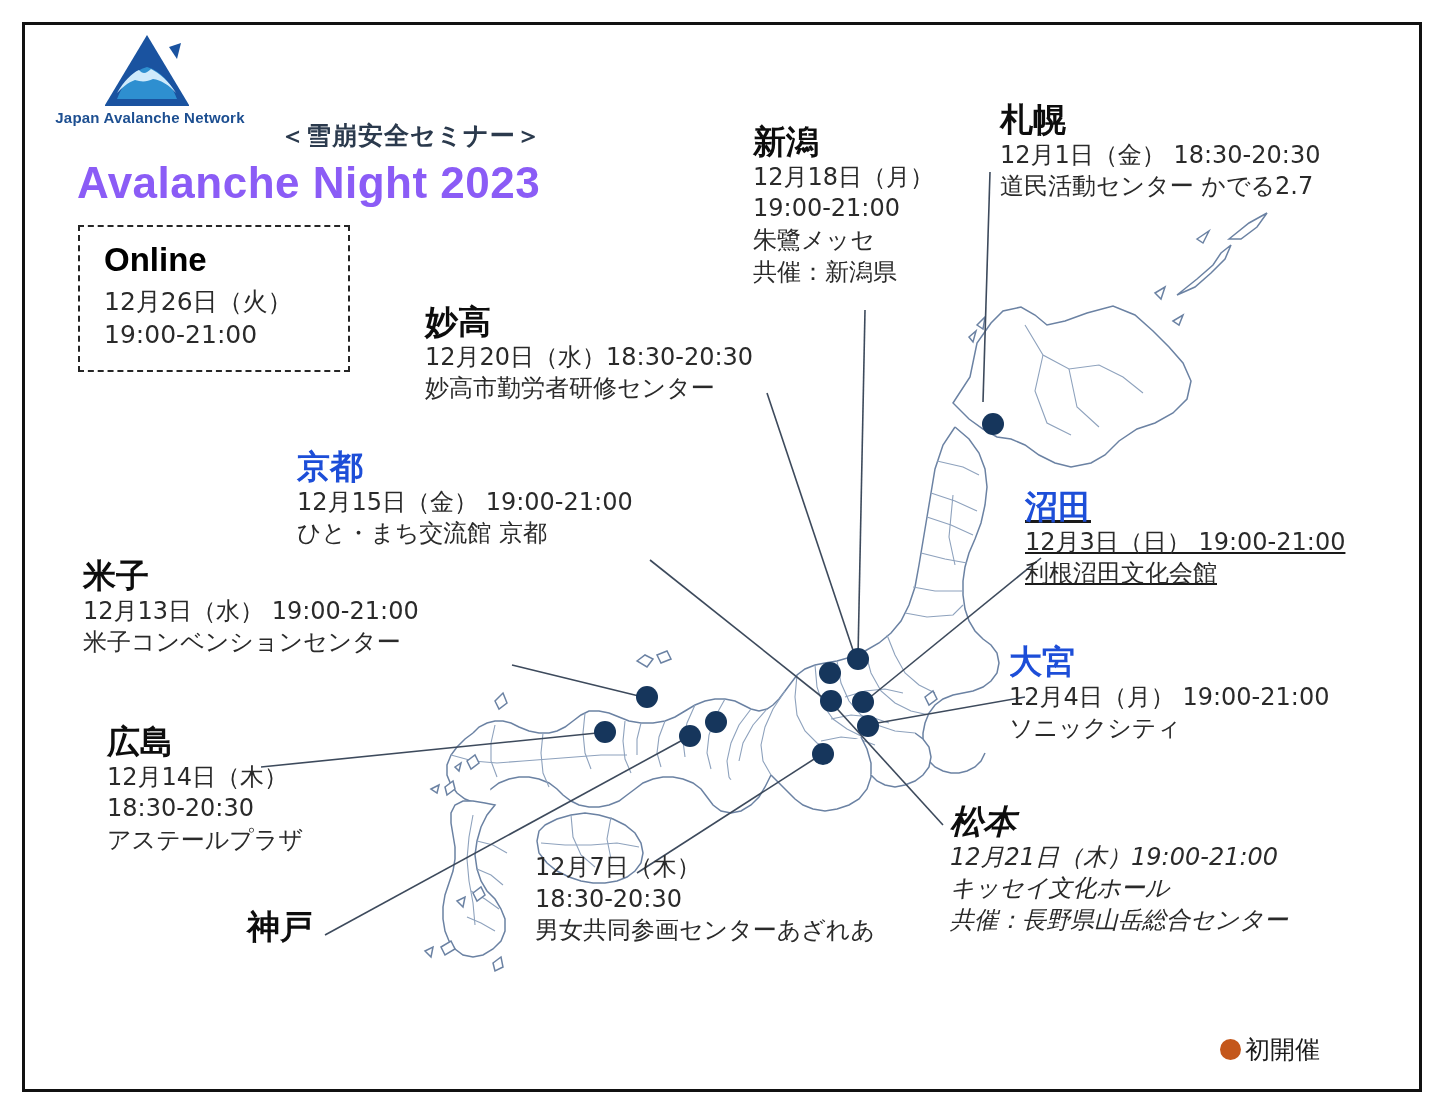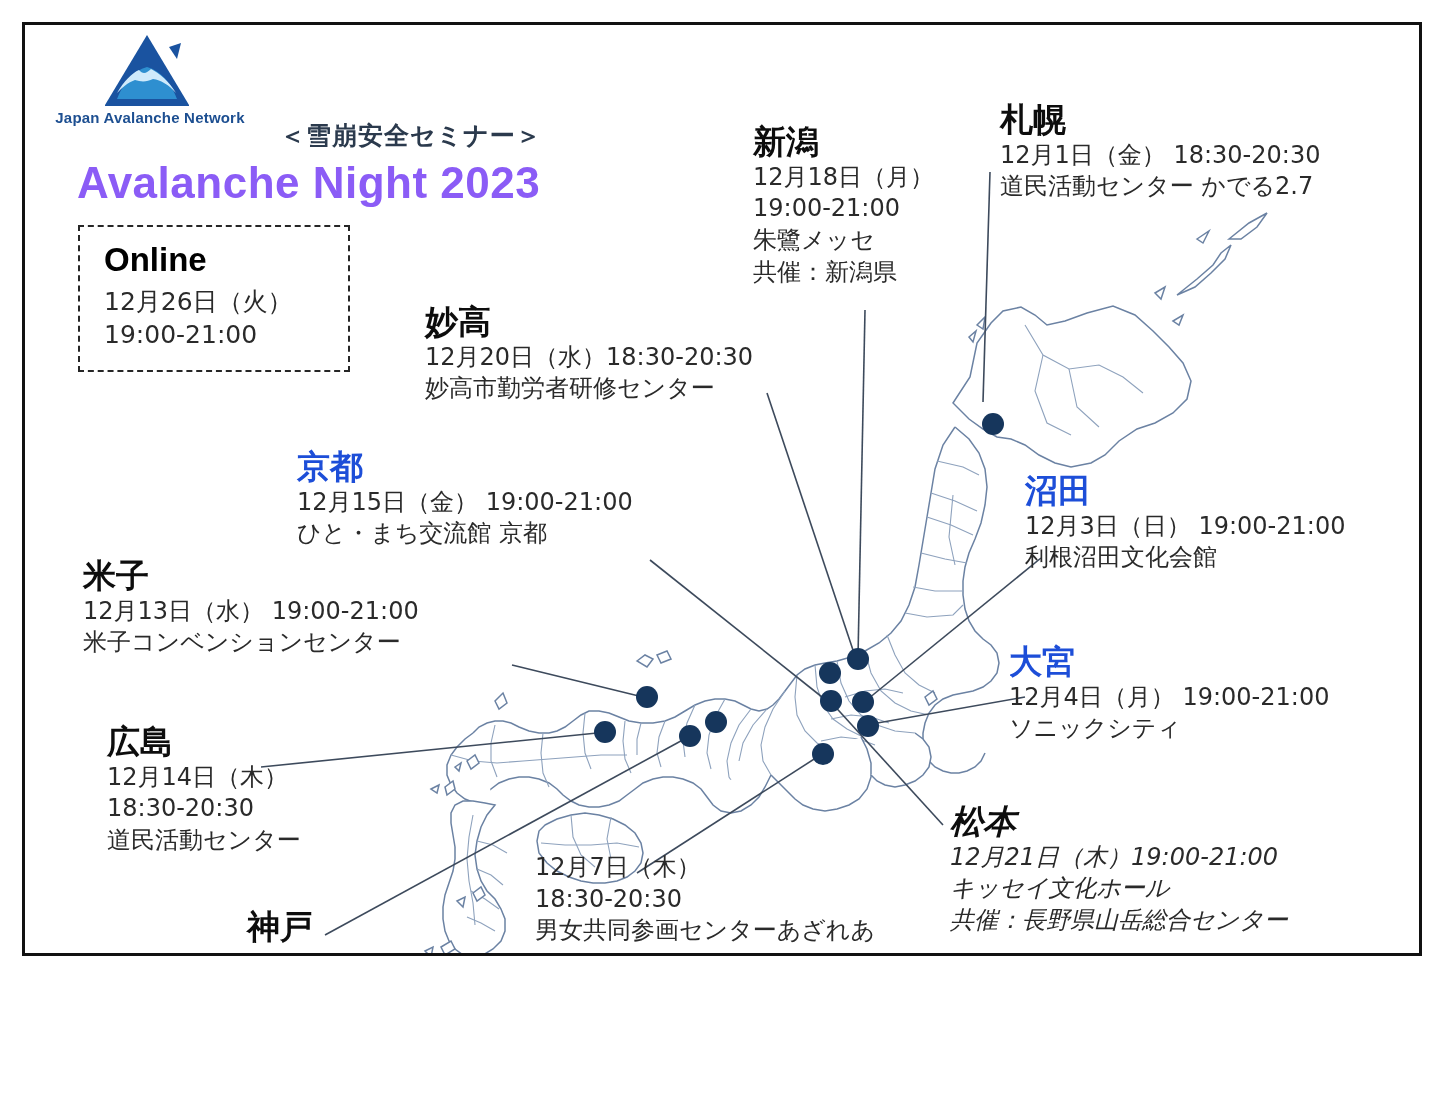--- a/index.html
+++ b/index.html
@@ -6,21 +6,21 @@
   body{
     width:1448px;height:1119px;
     font-family:"Liberation Sans","DejaVu Sans",sans-serif;
     color:#1a1a1a;
     overflow:hidden;
     position:relative;
   }
   #poster{
     position:absolute;
     left:22px;top:22px;
-    width:1400px;height:934px;
+    width:1400px;height:1070px;
     border:3px solid #111111;
     background:#ffffff;
     box-sizing:border-box;
     overflow:hidden;
   }
   .abs{position:absolute;}
 
   
   #logo-block{left:30px;top:8px;width:200px;height:110px;}
   #logo-mark{position:absolute;left:22px;top:0;width:140px;height:78px;}
@@ -307,37 +307,37 @@
       <div class="line">12月13日（水）  19:00-21:00</div>
       <div class="line">米子コンベンションセンター</div>
     </div>
   </div>
 
   <div class="city" style="left:82px;top:700px;">
     <div class="name">広島</div>
     <div class="lines">
       <div class="line">12月14日（木）</div>
       <div class="line">18:30-20:30</div>
-      <div class="line">道民活動センター</div>
+      <div class="line">アステールプラザ</div>
     </div>
   </div>
 
   <div class="city" style="left:188px;top:885px;margin-left:34px;">
     <div class="name">神戸</div>
   </div>
 
   <div class="city first" style="left:510px;top:825px;">
     <div class="lines">
       <div class="line">12月7日（木）</div>
       <div class="line">18:30-20:30</div>
       <div class="line">男女共同参画センターあざれあ</div>
     </div>
   </div>
 
-  <div class="city first" style="left:1000px;top:449px;">
+  <div class="city first" style="left:1000px;top:465px;text-decoration:underline;">
     <div class="name">沼田</div>
     <div class="lines">
       <div class="line">12月3日（日）  19:00-21:00</div>
       <div class="line">利根沼田文化会館</div>
     </div>
   </div>
 
   <div class="city first" style="left:984px;top:620px;">
     <div class="name">大宮</div>
     <div class="lines">

